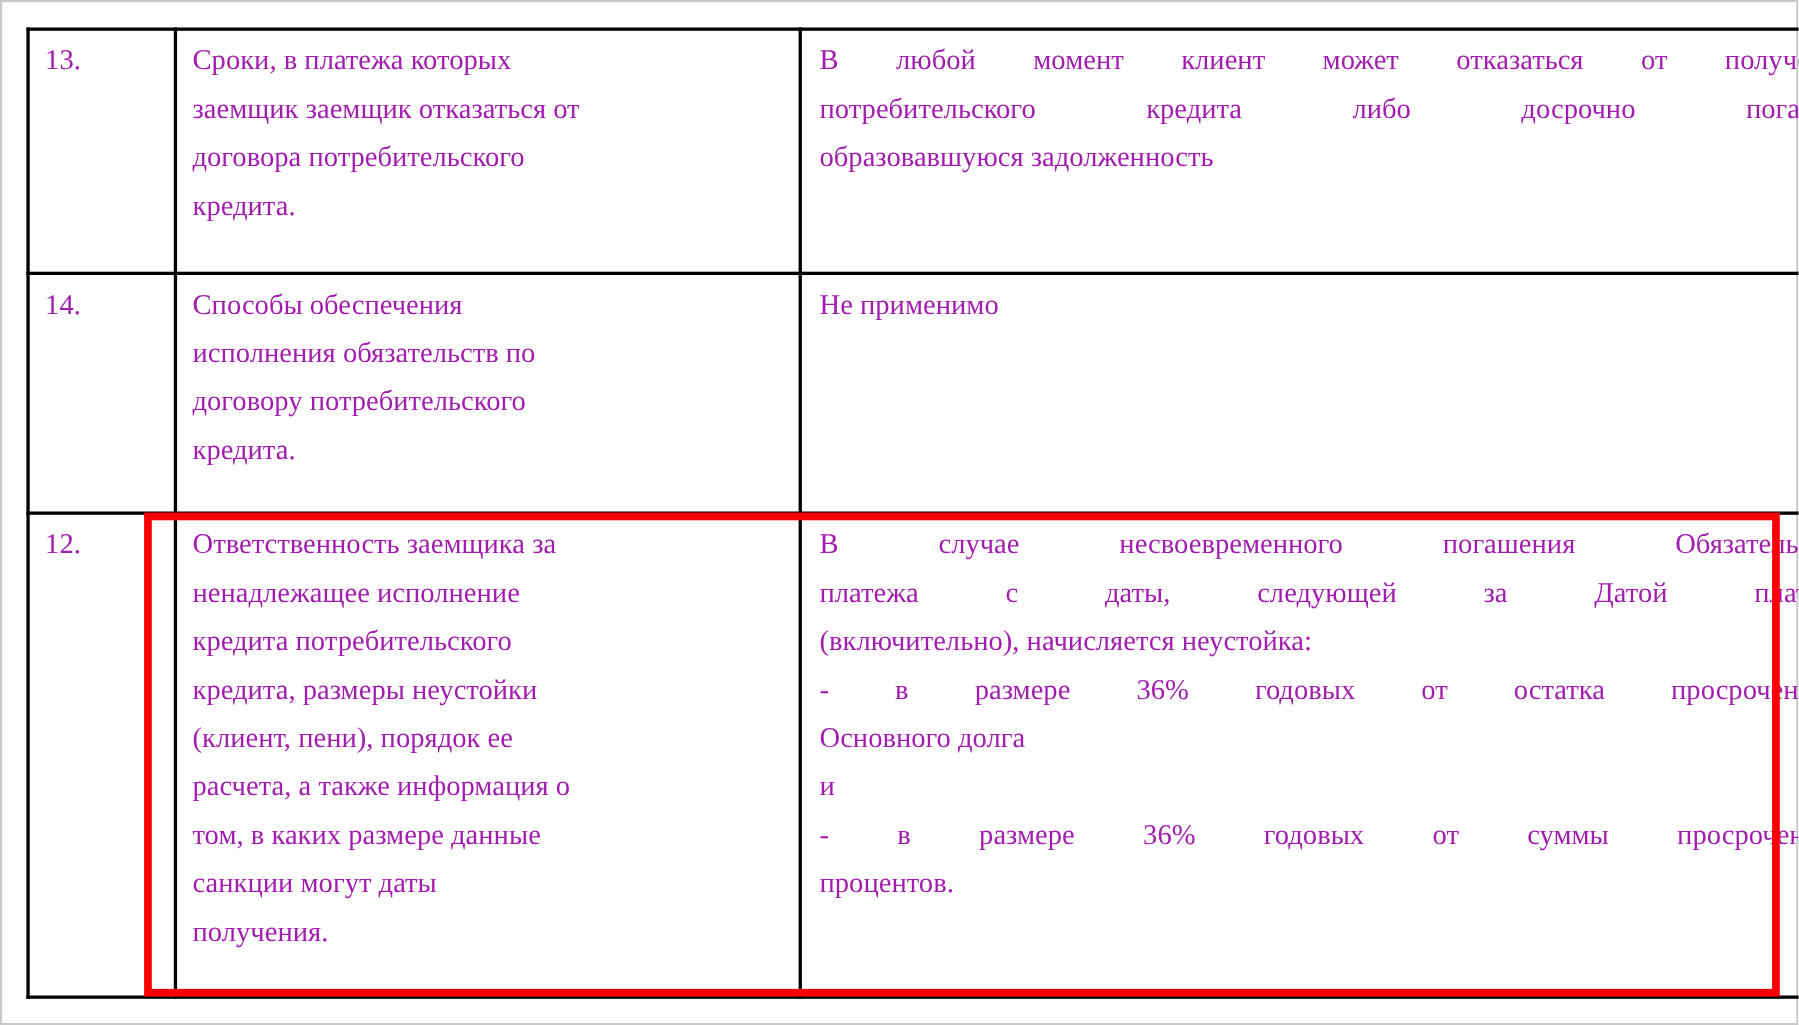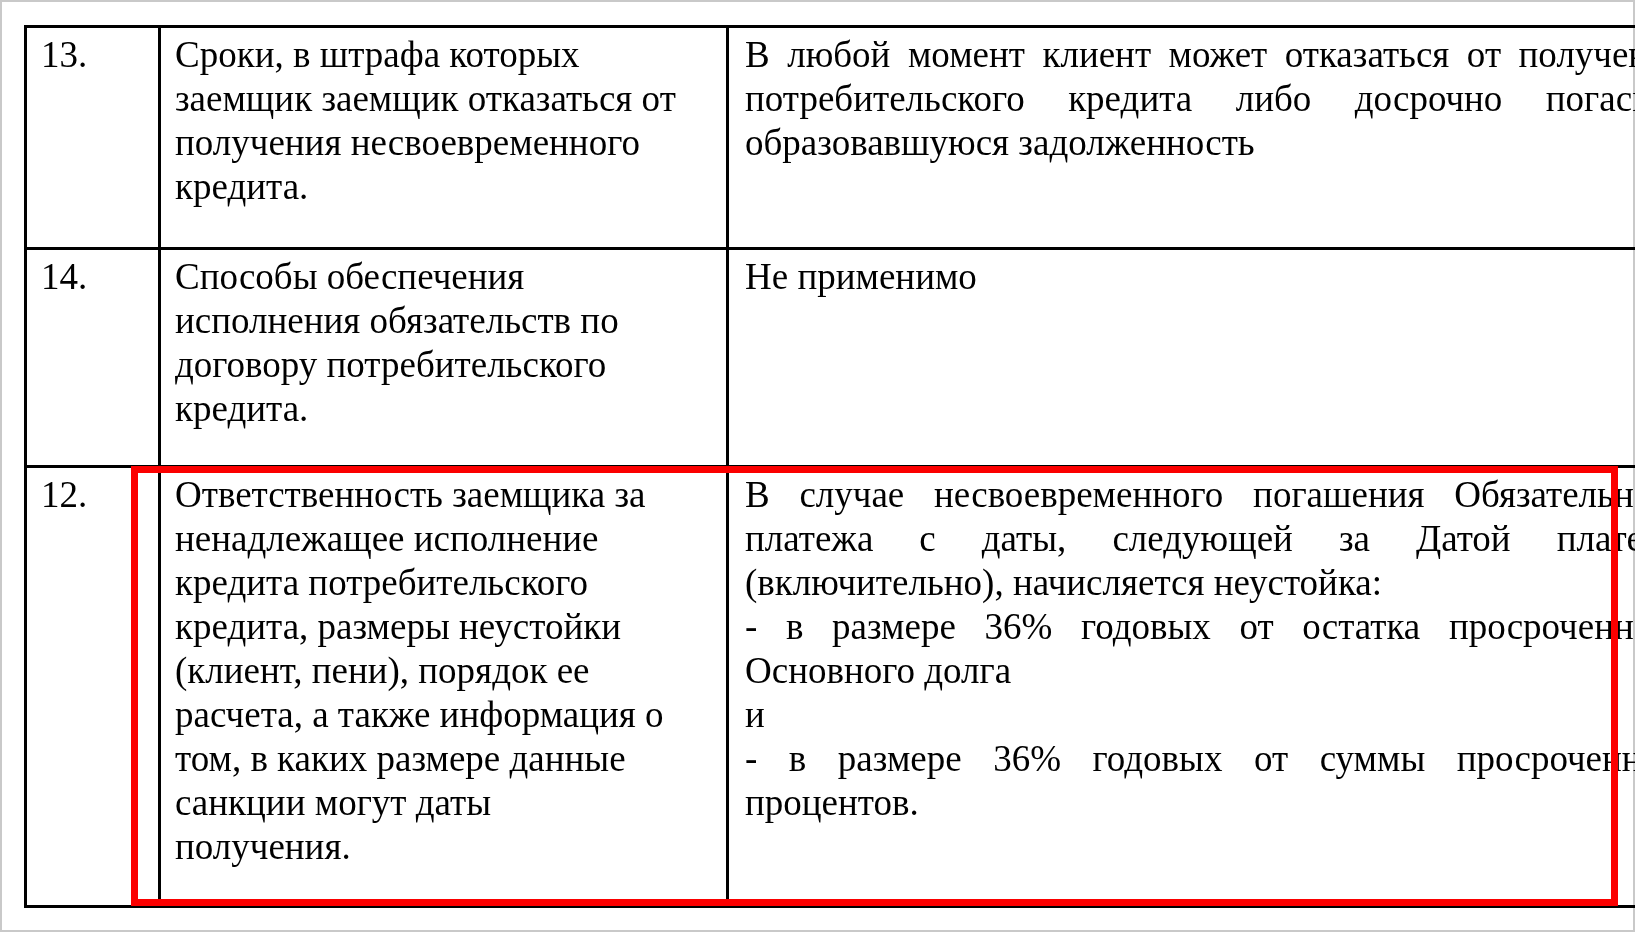--- a/index.html
+++ b/index.html
@@ -19,22 +19,22 @@
   table.doc {
     position: absolute;
     left: 22px; top: 23px;
     border-collapse: collapse;
     table-layout: fixed;
     width: 1590px;
   }
   table.doc td {
     border: 3px solid #000000;
     vertical-align: top;
-    color: #000000;
-    font-size: 37px;
+    color: #a21caf;
+    font-size: 26px;
     line-height: 44px;
     overflow: hidden;
   }
   td.num  { width: 111px; padding: 5px 6px 0 14px; }
   td.term { width: 539px; padding: 5px 12px 0 14px; }
   td.val  { width: 940px; padding: 5px 14px 0 16px; }
   tr.r1 { height: 222px; }
   tr.r2 { height: 218px; }
   tr.r3 { height: 440px; }
   .line { text-align: left; white-space: normal; }
@@ -57,23 +57,23 @@
 
 <div class="screen">
 
   <table class="doc">
     <tbody>
       <tr class="r1">
         <td class="num">
           <div class="line">13.</div>
         </td>
         <td class="term">
-          <div class="line">Сроки, в штрафа которых</div>
+          <div class="line">Сроки, в платежа которых</div>
           <div class="line">заемщик заемщик отказаться от</div>
-          <div class="line">получения несвоевременного</div>
+          <div class="line">договора потребительского</div>
           <div class="line">кредита.</div>
         </td>
         <td class="val">
           <div class="line j">В любой момент клиент может отказаться от получения</div>
           <div class="line j">потребительского кредита либо досрочно погасить</div>
           <div class="line">образовавшуюся задолженность</div>
         </td>
       </tr>
 
       <tr class="r2">

